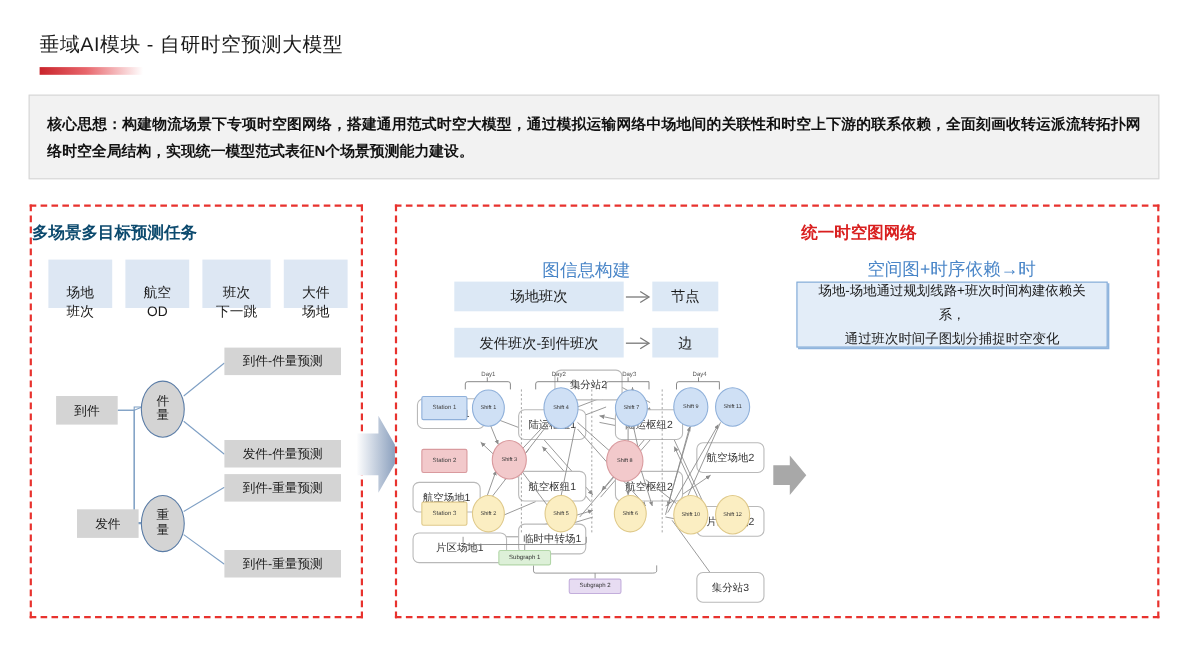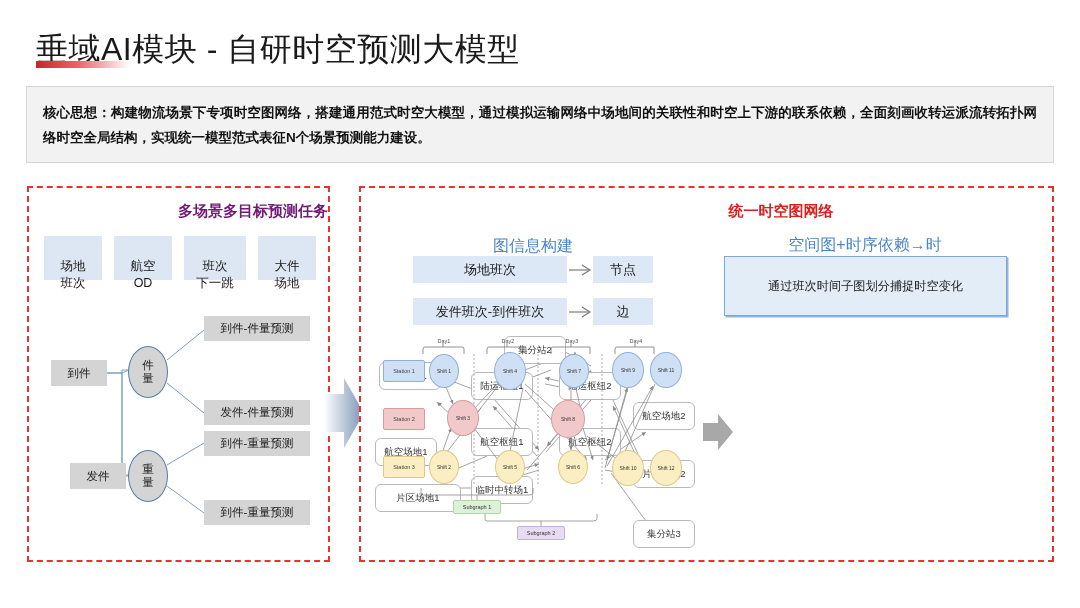--- a/index.html
+++ b/index.html
@@ -7,21 +7,21 @@
     width: 1080px; height: 608px;
     background: #ffffff;
     font-family: "Liberation Sans", "DejaVu Sans", sans-serif;
     overflow: hidden;
   }
   .slide { position: relative; width: 1080px; height: 608px; background: #fff; }
 
   
   .title {
     position: absolute; left: 36px; top: 28px;
-    font-size: 32px; font-weight: 400; color: #1a1a1a;
+    font-size: 18px; font-weight: 400; color: #1a1a1a;
     letter-spacing: .5px; white-space: nowrap;
   }
   .title-underline {
     position: absolute; left: 36px; top: 61px;
     width: 94px; height: 7px;
     background: linear-gradient(to right, #c9242b 0%, #e8666c 45%, #ffffff 100%);
   }
 
   
   .core-box {
@@ -40,21 +40,21 @@
   .panel {
     position: absolute;
     border: 2px dashed #e8322e;
     background: #fff;
   }
   .panel-left  { left: 27px;  top: 186px; width: 303px; height: 376px; }
   .panel-right { left: 359px; top: 186px; width: 695px; height: 376px; }
 
   .panel-title {
     position: absolute; top: 14px; width: 100%;
-    text-align: right; font-size: 15px; font-weight: bold; color: #701a75;
+    text-align: left; font-size: 15px; font-weight: bold; color: #0c4a6e;
   }
   .panel-title-right { position:absolute; top: 14px; left: 280px; width: 280px;
     text-align:center; font-size:15px; font-weight:bold; color:#d91f1f; }
 
   
   .chip {
     position: absolute; background: #dde7f3;
     font-size: 12.5px; color: #1a1a1a; text-align: center;
     line-height: 17px; padding-top: 22px; height: 44px;
   }
@@ -238,20 +238,21 @@
         <path d="M208,82 L228,82"></path>
           <path d="M221,77 L229,82 L221,87"></path>
         <path d="M208,124 L228,124"></path>
           <path d="M221,119 L229,124 L221,129"></path>
       </g>
     </svg>
 
     <div class="sub-head sub-head-u" style="left:422px; top:47px; width:164px;">空间图+时序依赖→时空图</div>
 
     <div class="stbox" style="left:363px; top:68px; width:283px; height:60px; flex-direction:column;">
+      <span>场地-场地通过规划线路+班次时间构建依赖关系，</span>
       <span>通过班次时间子图划分捕捉时空变化</span>
     </div>
 
     <svg style="position:absolute;left:0;top:0;width:695px;height:376px;">
       <defs>
         <marker id="ah" markerWidth="6" markerHeight="6" refX="5" refY="2.4" orient="auto">
           <path d="M0,0 L5,2.4 L0,4.8 z" fill="#8c8c8c"></path>
         </marker>
       </defs>
       <g stroke="#9a9a9a" stroke-width="0.9" fill="none" marker-end="url(#ah)">

